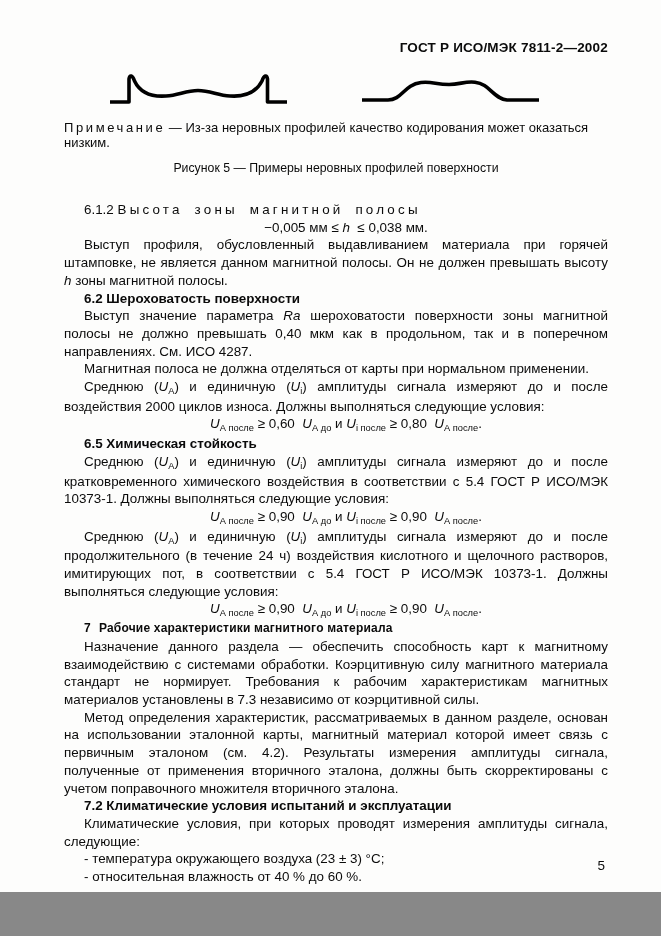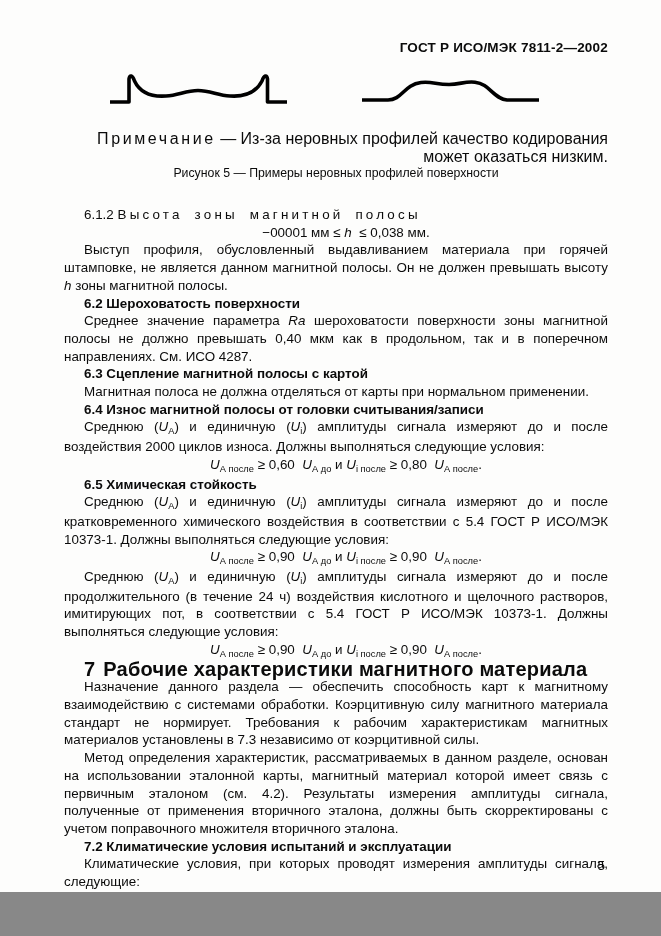--- a/index.html
+++ b/index.html
@@ -10,33 +10,33 @@
     font-family:Liberation Sans, sans-serif; color:#0b0b0b;
   }
   .doc-header {
     text-align:right; font-weight:bold; font-size:13.5px; letter-spacing:0.2px;
   }
   .figures {
     display:flex; justify-content:space-between;
     padding:0 66px 0 44px; margin-top:17px; height:36px;
   }
   .profile-svg { display:block; }
-  .fig-note { text-align:right; font-size:16px; margin-top:22px; text-indent:0; }
-  .fig-caption { text-align:center; font-size:12.3px; text-indent:0; }
+  .fig-note { text-align:left; font-size:13px; margin-top:12px; text-indent:0; }
+  .fig-caption { text-align:center; font-size:12.3px; margin-top:11px; text-indent:0; }
   .lsp { letter-spacing:2.6px; }
   .body-text { font-size:13.4px; line-height:17.7px; text-align:justify; margin-top:26px; }
   .body-text p { margin:0; text-indent:20px; }
   .h-spaced { text-indent:20px; }
   .h-spaced .wsp { letter-spacing:3.2px; word-spacing:5px; }
   .h-bold { font-weight:bold; }
   .formula { text-align:center; text-indent:0; margin:7px 0 8px 0; }
   .gap-before { margin-top:9px; }
   .it { font-style:italic; }
   .sub { font-size:9.3px; position:relative; top:3px; letter-spacing:0; }
-  .h-section { font-size:20px; font-weight:bold; text-indent:0;
+  .h-section { font-size:12px; font-weight:bold; text-indent:0;
                margin:20px 0 20px 20px; letter-spacing:0.2px; }
   .h-section .num { margin-right:8px; }
   .page-num { position:absolute; right:56px; top:858px; font-size:13.5px; }
 </style>
 </head>
 <body>
 
 <div class="page">
 
   <div class="doc-header">ГОСТ Р ИСО/МЭК 7811-2—2002</div>
@@ -55,33 +55,31 @@
 
   <div class="fig-note"><span class="lsp">Примечание</span><span> — Из-за неровных профилей качество кодирования может оказаться низким.</span></div>
 
   <div class="fig-caption">Рисунок 5 — Примеры неровных профилей поверхности</div>
 
   <div class="body-text">
 
     <p class="h-spaced"><span>6.1.2 </span><span class="wsp">Высота зоны магнитной полосы</span></p>
 
 
-    <p class="formula"><span>−00001 мм ≤ </span><span class="it">h</span><span>&nbsp; ≤ 0,038 мм.</span></p>
+    <p class="formula"><span>−0,005 мм ≤ </span><span class="it">h</span><span>&nbsp; ≤ 0,038 мм.</span></p>
 
     <p class="gap-before"><span>Выступ профиля, обусловленный выдавливанием материала при горячей штамповке, не является данном магнитной полосы. Он не должен превышать высоту </span><span class="it">h</span><span> зоны магнитной полосы.</span></p>
 
     <p class="h-bold">6.2  Шероховатость поверхности</p>
 
-    <p><span>Среднее значение параметра </span><span class="it">Ra</span><span> шероховатости поверхности зоны магнитной полосы не должно превышать 0,40 мкм как в продольном, так и в поперечном направлениях. См. ИСО 4287.</span></p>
+    <p><span>Выступ значение параметра </span><span class="it">Ra</span><span> шероховатости поверхности зоны магнитной полосы не должно превышать 0,40 мкм как в продольном, так и в поперечном направлениях. См. ИСО 4287.</span></p>
 
-    <p class="h-bold">6.3  Сцепление магнитной полосы с картой</p>
 
     <p>Магнитная полоса не должна отделяться от карты при нормальном применении.</p>
 
-    <p class="h-bold">6.4  Износ магнитной полосы от головки считывания/записи</p>
 
     <p><span>Среднюю (</span><span class="it">U</span><span class="sub">А</span><span>) и единичную (</span><span class="it">U</span><span class="sub">i</span><span>) амплитуды сигнала измеряют до и после воздействия 2000 циклов износа. Должны выполняться следующие условия:</span></p>
 
     <p class="formula"><span class="it">U</span><span class="sub">А после</span><span> ≥ 0,60&nbsp; </span><span class="it">U</span><span class="sub">А до</span><span> и </span><span class="it">U</span><span class="sub">i после</span><span> ≥ 0,80&nbsp; </span><span class="it">U</span><span class="sub">А после</span><span>.</span></p>
 
     <p class="h-bold">6.5  Химическая стойкость</p>
 
     <p><span>Среднюю (</span><span class="it">U</span><span class="sub">А</span><span>) и единичную (</span><span class="it">U</span><span class="sub">i</span><span>) амплитуды сигнала измеряют до и после кратковременного химического воздействия в соответствии с 5.4 ГОСТ Р ИСО/МЭК 10373-1. Должны выполняться следующие условия:</span></p>
 
     <p class="formula"><span class="it">U</span><span class="sub">А после</span><span> ≥ 0,90&nbsp; </span><span class="it">U</span><span class="sub">А до</span><span> и </span><span class="it">U</span><span class="sub">i после</span><span> ≥ 0,90&nbsp; </span><span class="it">U</span><span class="sub">А после</span><span>.</span></p>

